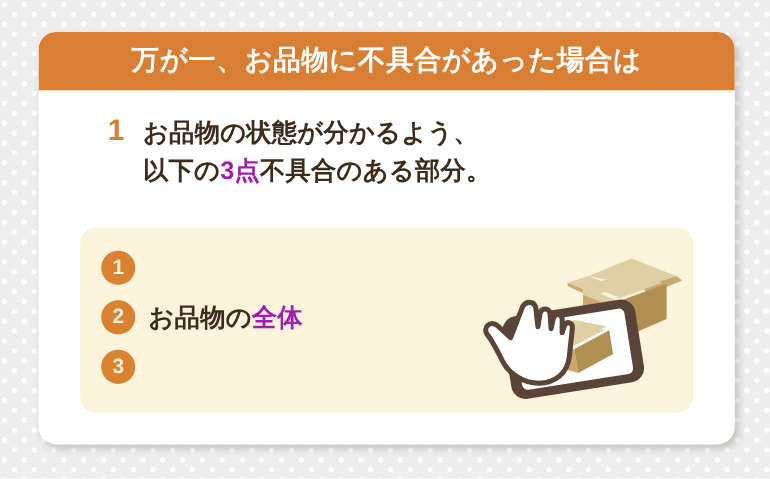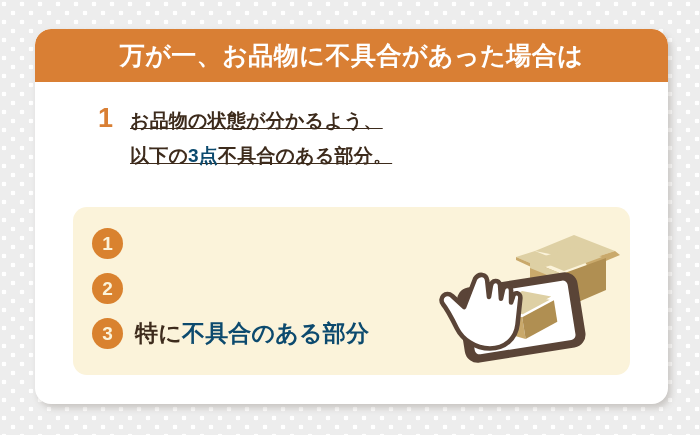--- a/index.html
+++ b/index.html
@@ -73,28 +73,27 @@
   .step-number {
     color: #d97f34;
     font-size: 27px;
     font-weight: bold;
     line-height: 30px;
     width: 32px;
     flex: none;
   }
   .step-lines {
     color: #3d2b1c;
-    font-size: 19px;
+    font-size: 23px;
     font-weight: bold;
     line-height: 35px;
     letter-spacing: 0.2px;
-    text-decoration: underline;
   }
   .step-line { white-space: nowrap; }
-  .accent-red { color: #0c4a6e; }
+  .accent-red { color: #a21caf; }
 
   
   .cream-panel {
     position: absolute;
     left: 38px;
     top: 178px;
     width: 557px;
     height: 168px;
     background: #fbf3da;
     border-radius: 14px;
@@ -174,27 +173,27 @@
     <div class="cream-panel">
 
       <ul class="bullet-list">
 
         <li class="bullet-item">
           <span class="bullet-marker">1</span>
         </li>
 
         <li class="bullet-item">
           <span class="bullet-marker">2</span>
+          <span class="bullet-text">
+            <span>お品物の</span><span class="accent-red">全体</span>
+          </span>
         </li>
 
         <li class="bullet-item">
           <span class="bullet-marker">3</span>
-          <span class="bullet-text">
-            <span>特に</span><span class="accent-red">不具合のある部分</span>
-          </span>
         </li>
 
       </ul>
 
       <div class="illustration">
         <svg width="190" height="150" viewBox="0 0 190 150" xmlns="http://www.w3.org/2000/svg">
 
           <g>
 
             <polygon points="101,30 140,14 181,30 150,40" fill="#ded0a4"></polygon>

